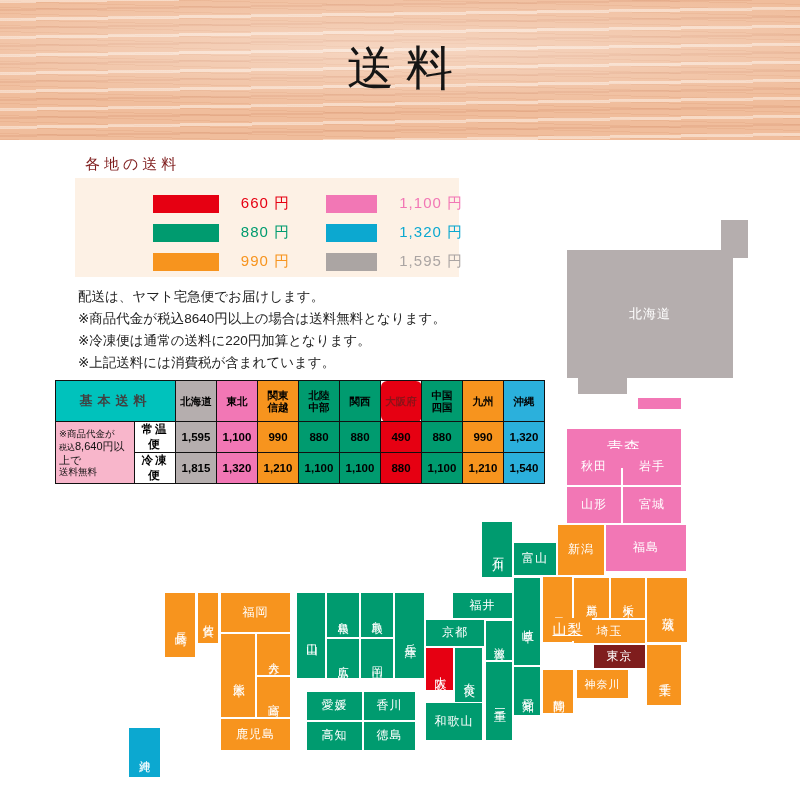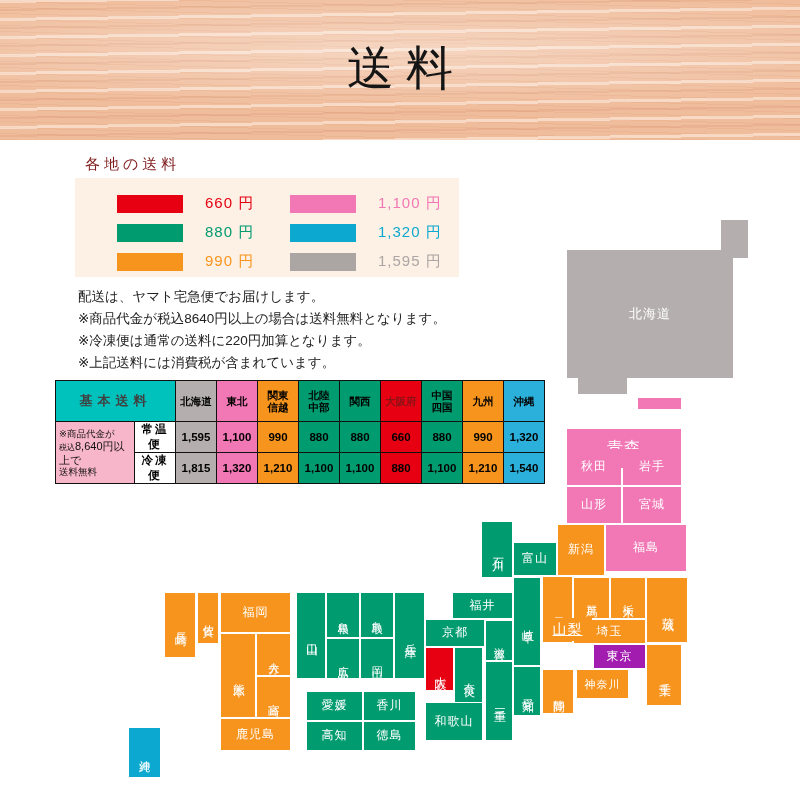--- a/index.html
+++ b/index.html
@@ -17,21 +17,21 @@
   .wood-title{font-family:"Liberation Serif","DejaVu Serif",serif;
     font-size:47px;color:#151515;letter-spacing:12px;text-indent:12px;margin-top:-4px;}
 
   
   .legend-title{position:absolute;left:85px;top:155px;
     font-family:"Liberation Serif","DejaVu Serif",serif;
     font-size:15px;color:#7f1d1d;letter-spacing:4px;}
   .legend-box{position:absolute;left:75px;top:178px;width:384px;height:99px;background:#fdf1e5;}
   .legend-grid{position:absolute;left:42px;top:11px;display:grid;
     grid-template-columns:173px 173px;grid-auto-rows:29px;align-items:center;}
-  .lg-item{display:flex;align-items:center;}
+  .lg-item{display:flex;align-items:center;margin-left:36px;}
   .lg-swatch{display:inline-block;width:66px;height:18px;}
   .lg-label{margin-left:22px;font-size:15px;letter-spacing:1px;white-space:nowrap;}
 
   
   .notes{position:absolute;left:78px;top:286px;font-size:13.5px;color:#222;line-height:22px;}
   .note-line{white-space:nowrap;}
 
   
   .tbl-wrap{position:absolute;left:55px;top:380px;}
   table{border-collapse:collapse;table-layout:fixed;}
@@ -106,39 +106,39 @@
       <tbody>
         <tr>
           <th colspan="2" class="corner-th">基本送料</th>
         <th class="region-th" style="background: rgb(181, 174, 174);">北海道</th>
             <th class="region-th" style="background: rgb(242, 119, 181);">東北</th>
             <th class="region-th" style="background: rgb(247, 148, 30);">関東
 信越</th>
             <th class="region-th" style="background: rgb(0, 155, 111);">北陸
 中部</th>
             <th class="region-th" style="background: rgb(0, 155, 111);">関西</th>
-            <th class="region-th" style="background: rgb(230, 0, 18); color: rgb(140, 18, 24);">大阪府</th>
+            <th class="region-th" style="background: rgb(230, 0, 18); color: rgb(140, 18, 24); border-radius: 6px;">大阪府</th>
             <th class="region-th" style="background: rgb(0, 155, 111);">中国
 四国</th>
             <th class="region-th" style="background: rgb(247, 148, 30);">九州</th>
             <th class="region-th" style="background: rgb(43, 176, 220);">沖縄</th>
           </tr>
         <tr>
           <td class="side-td" rowspan="2">
             <div>※商品代金が</div>
             <div class="side-l2"><span class="side-small">税込</span><span>8,640円以上で</span></div>
             <div>送料無料</div>
           </td>
         <td class="ben-td">常温便</td>
             <td class="val-td" style="background: rgb(181, 174, 174);">1,595</td>
             <td class="val-td" style="background: rgb(242, 119, 181);">1,100</td>
             <td class="val-td" style="background: rgb(247, 148, 30);">990</td>
             <td class="val-td" style="background: rgb(0, 155, 111);">880</td>
             <td class="val-td" style="background: rgb(0, 155, 111);">880</td>
-            <td class="val-td" style="background: rgb(230, 0, 18);">660</td>
+            <td class="val-td" style="background: rgb(230, 0, 18);">490</td>
             <td class="val-td" style="background: rgb(0, 155, 111);">880</td>
             <td class="val-td" style="background: rgb(247, 148, 30);">990</td>
             <td class="val-td" style="background: rgb(43, 176, 220);">1,320</td>
           </tr>
         <tr>
             <td class="ben-td">冷凍便</td>
             <td class="val-td" style="background: rgb(181, 174, 174);">1,815</td>
             <td class="val-td" style="background: rgb(242, 119, 181);">1,320</td>
             <td class="val-td" style="background: rgb(247, 148, 30);">1,210</td>
             <td class="val-td" style="background: rgb(0, 155, 111);">1,100</td>
@@ -165,21 +165,21 @@
       <div class="region horz" style="left: 558px; top: 525px; width: 46px; height: 50px; background: rgb(247, 148, 30); font-size: 12px;">新潟</div>
       <div class="region horz" style="left: 606px; top: 525px; width: 80px; height: 46px; background: rgb(242, 119, 181); font-size: 12px;">福島</div>
       <div class="region vert" style="left: 482px; top: 522px; width: 30px; height: 55px; background: rgb(0, 155, 111); font-size: 12px;">石川</div>
       <div class="region horz" style="left: 514px; top: 543px; width: 42px; height: 32px; background: rgb(0, 155, 111); font-size: 12px;">富山</div>
       <div class="region vert" style="left: 543px; top: 577px; width: 29px; height: 65px; background: rgb(247, 148, 30); font-size: 12px;">長野</div>
       <div class="region vert" style="left: 574px; top: 578px; width: 35px; height: 40px; background: rgb(247, 148, 30); font-size: 11px;">群馬</div>
       <div class="region vert" style="left: 611px; top: 578px; width: 34px; height: 40px; background: rgb(247, 148, 30); font-size: 11px;">栃木</div>
       <div class="region vert" style="left: 647px; top: 578px; width: 40px; height: 64px; background: rgb(247, 148, 30); font-size: 12px;">茨城</div>
       <div class="region horz" style="left: 574px; top: 620px; width: 71px; height: 23px; background: rgb(247, 148, 30); font-size: 12px;">埼玉</div>
       <div class="region horz" style="left: 543px; top: 618px; width: 49px; height: 23px; background: rgb(247, 148, 30); font-size: 14px; text-decoration: underline;">山梨</div>
-      <div class="region horz" style="left: 594px; top: 645px; width: 51px; height: 23px; background: #a21caf; font-size: 12px;">東京</div>
+      <div class="region horz" style="left: 594px; top: 645px; width: 51px; height: 23px; background: #7f1d1d; font-size: 12px;">東京</div>
       <div class="region vert" style="left: 647px; top: 645px; width: 34px; height: 60px; background: rgb(247, 148, 30); font-size: 12px;">千葉</div>
       <div class="region vert" style="left: 543px; top: 670px; width: 30px; height: 43px; background: rgb(247, 148, 30); font-size: 12px;">静岡</div>
       <div class="region horz" style="left: 577px; top: 670px; width: 51px; height: 28px; background: rgb(247, 148, 30); font-size: 11px;">神奈川</div>
       <div class="region horz" style="left: 453px; top: 593px; width: 59px; height: 25px; background: rgb(0, 155, 111); font-size: 12px;">福井</div>
       <div class="region vert" style="left: 514px; top: 578px; width: 26px; height: 87px; background: rgb(0, 155, 111); font-size: 12px;">岐阜</div>
       <div class="region vert" style="left: 486px; top: 621px; width: 26px; height: 39px; background: rgb(0, 155, 111); font-size: 11px;">滋賀</div>
       <div class="region horz" style="left: 426px; top: 620px; width: 58px; height: 26px; background: rgb(0, 155, 111); font-size: 12px;">京都</div>
       <div class="region vert" style="left: 426px; top: 648px; width: 27px; height: 42px; background: rgb(230, 0, 18); font-size: 12px;">大阪</div>
       <div class="region vert" style="left: 455px; top: 648px; width: 27px; height: 54px; background: rgb(0, 155, 111); font-size: 12px;">奈良</div>
       <div class="region vert" style="left: 486px; top: 662px; width: 26px; height: 78px; background: rgb(0, 155, 111); font-size: 12px;">三重</div>

